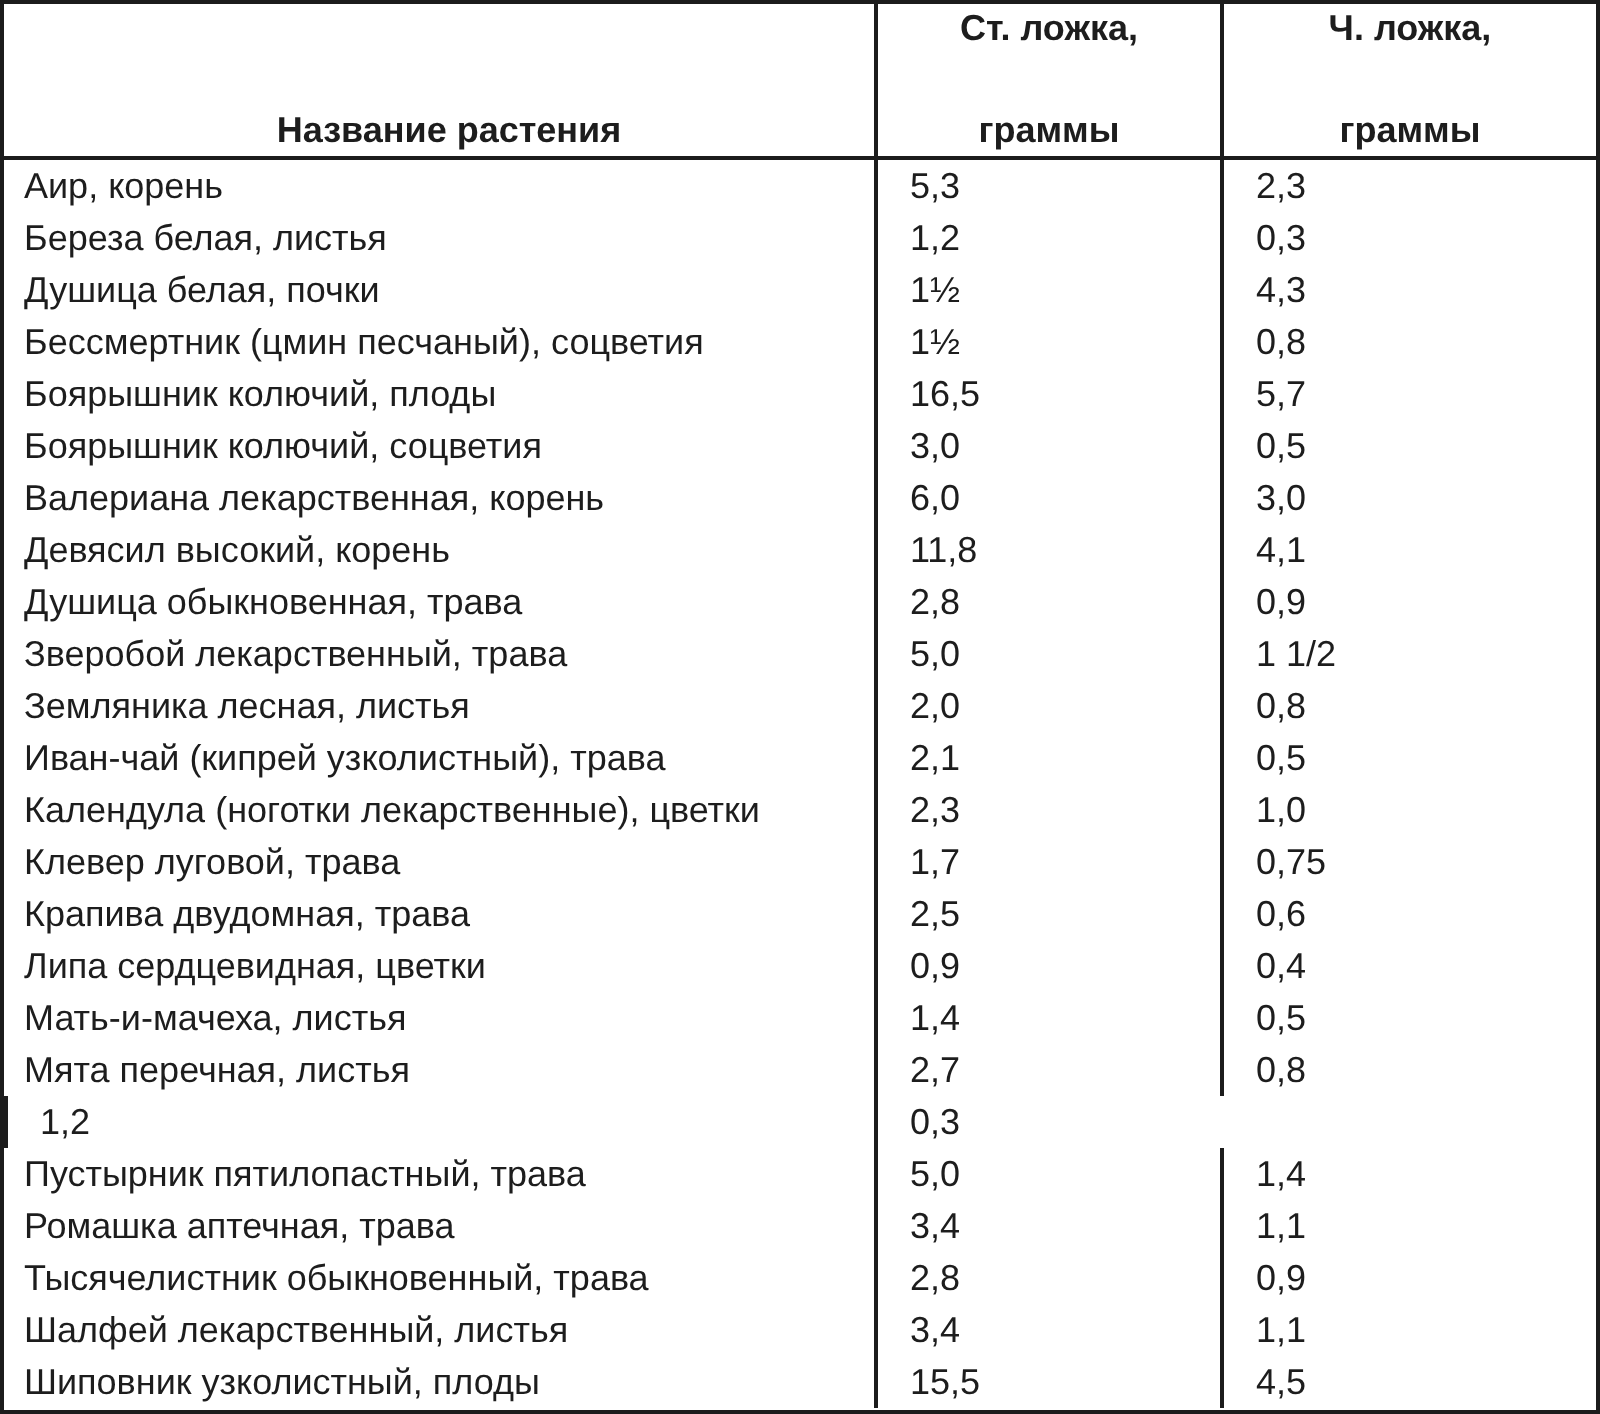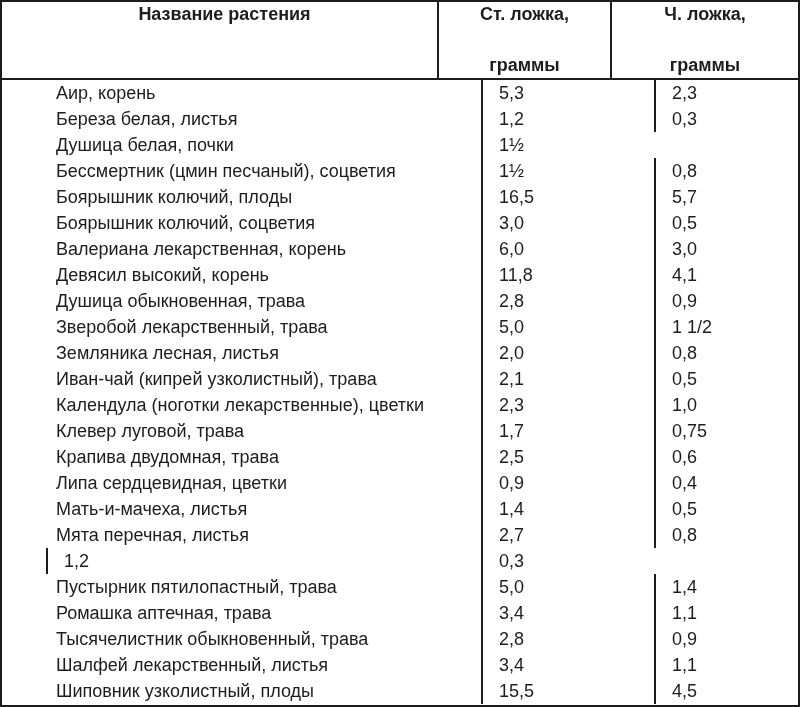--- a/index.html
+++ b/index.html
@@ -36,28 +36,27 @@
   }
   .cell.col-tbsp, .cell.col-tsp {
     border-left: 2px solid #1c1c1c;
     justify-content: space-between;
     text-align: center;
   }
   .header-cell {
     font-weight: bold;
     font-size: 18px;
     line-height: 25px;
-    justify-content: flex-start;
+    justify-content: flex-end;
     text-align: center;
     flex-direction: column;
   }
   .header-cell .hline { display: block; }
   .body-row {
     height: 26px;
-    margin-left: 44px;
   }
   .cell.col-name {
     padding-left: 10px;
     font-size: 18px;
     white-space: nowrap;
   }
   .cell.num {
     font-size: 18px;
     padding-left: 16px;
   }
@@ -88,20 +87,21 @@
         <div class="cell col-tsp num">2,3</div>
       </div>
       <div class="grid-row body-row">
         <div class="cell col-name">Береза белая, листья</div>
         <div class="cell col-tbsp num">1,2</div>
         <div class="cell col-tsp num">0,3</div>
       </div>
       <div class="grid-row body-row">
         <div class="cell col-name">Душица белая, почки</div>
         <div class="cell col-tbsp num">1½</div>
+        <div class="cell col-tsp num">4,3</div>
       </div>
       <div class="grid-row body-row">
         <div class="cell col-name">Бессмертник (цмин песчаный), соцветия</div>
         <div class="cell col-tbsp num">1½</div>
         <div class="cell col-tsp num">0,8</div>
       </div>
       <div class="grid-row body-row">
         <div class="cell col-name">Боярышник колючий, плоды</div>
         <div class="cell col-tbsp num">16,5</div>
         <div class="cell col-tsp num">5,7</div>

